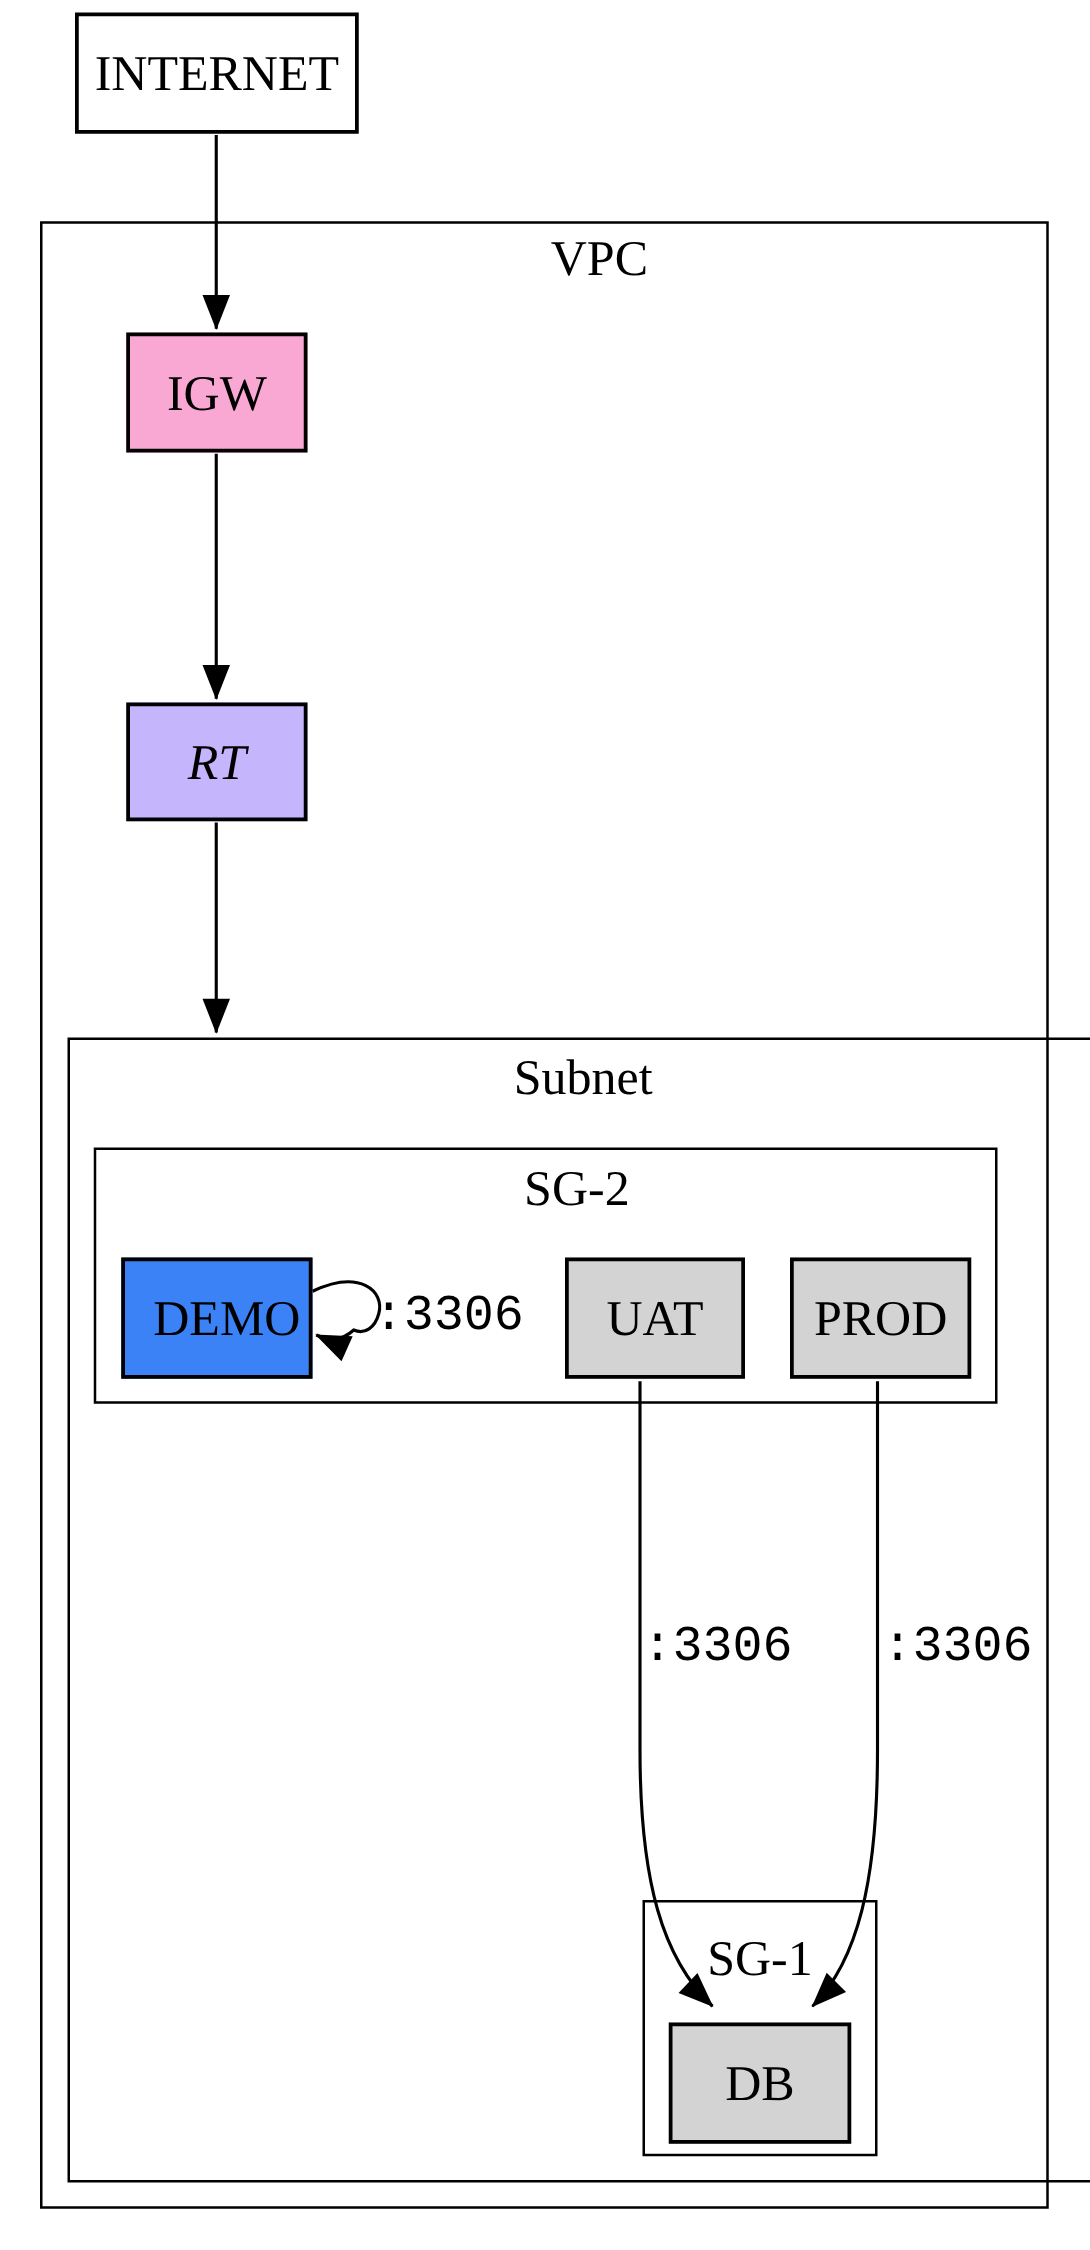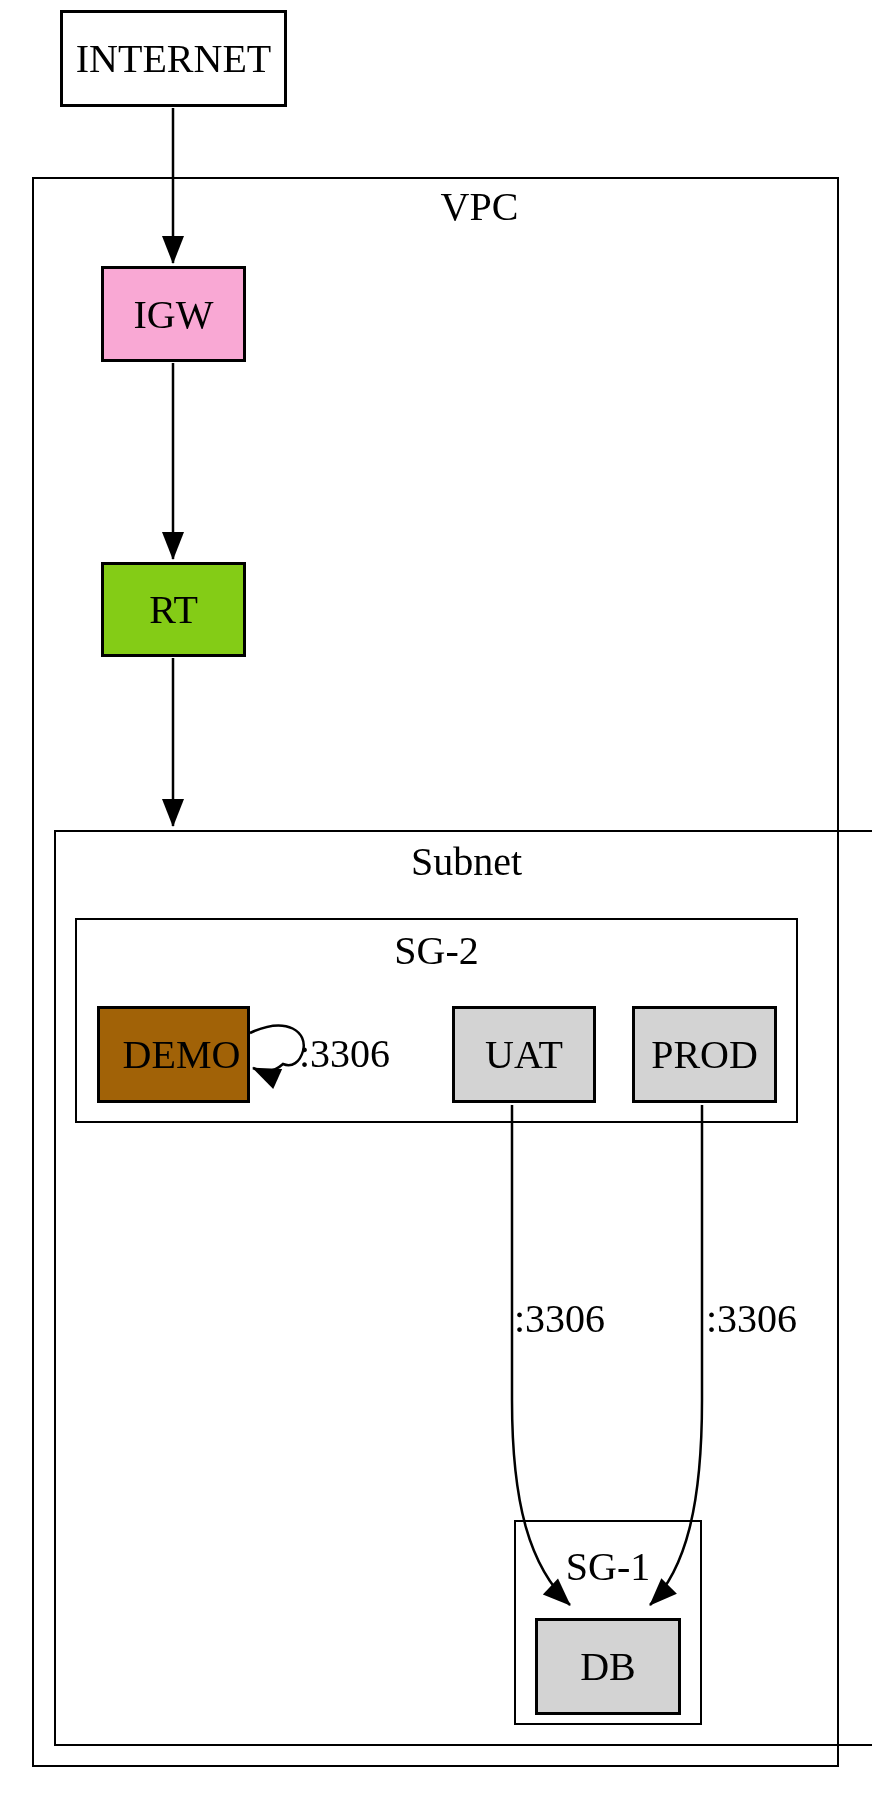--- a/index.html
+++ b/index.html
@@ -43,29 +43,30 @@
     left: 0;
     top: 0;
     width: 872px;
     height: 1800px;
   }
   .edge-label {
     position: absolute;
     font-size: 40px;
     line-height: 1;
     white-space: nowrap;
+    font-family: Liberation Mono, monospace;
   }
 
   
   #cluster-vpc    { left: 32px;  top: 177px;  width: 807px; height: 1590px; }
   #cluster-vpc    .cluster-label { top: 8px; padding-left: 44px; }
   #cluster-subnet { left: 54px;  top: 830px;  width: 825px; height: 916px; }
   #cluster-subnet .cluster-label { top: 10px; }
   #cluster-sg2    { left: 75px;  top: 918px;  width: 723px; height: 205px; }
-  #cluster-sg2    .cluster-label { top: 11px; }
+  #cluster-sg2    .cluster-label { top: 11px; padding-left: 25px; }
   #cluster-sg1    { left: 514px; top: 1520px; width: 188px; height: 205px; }
   #cluster-sg1    .cluster-label { top: 25px; }
 
   #node-internet { left: 60px;  top: 10px;   width: 227px; height: 97px; }
   #node-igw      { left: 101px; top: 266px;  width: 145px; height: 96px; }
   #node-rt       { left: 101px; top: 562px;  width: 145px; height: 95px; }
   #node-demo     { left: 97px;  top: 1006px; width: 153px; height: 97px; }
   #node-uat      { left: 452px; top: 1006px; width: 144px; height: 97px; }
   #node-prod     { left: 632px; top: 1006px; width: 145px; height: 97px; }
   #node-db       { left: 535px; top: 1607px; width: 146px; height: 97px; }
@@ -105,24 +106,24 @@
     <path d="M512,1105 L512,1400 C512,1505 530,1567 570,1605" fill="none" stroke="#000000" stroke-width="2.5" marker-end="url(#ah)"></path>
     <path d="M702,1105 L702,1400 C702,1505 686,1569 650,1605" fill="none" stroke="#000000" stroke-width="2.5" marker-end="url(#ah)"></path>
   </svg>
 
   <div class="node" id="node-internet" style="background-color: rgb(255, 255, 255);">
     <span>INTERNET</span>
   </div>
   <div class="node" id="node-igw" style="background-color: #f9a8d4;">
     <span>IGW</span>
   </div>
-  <div class="node" id="node-rt" style="background-color: #84cc16;">
+  <div class="node" id="node-rt" style="background-color: #c4b5fd; font-style: italic;">
     <span>RT</span>
   </div>
-  <div class="node" id="node-demo" style="background-color: #a16207; padding-left: 16px;">
+  <div class="node" id="node-demo" style="background-color: #3b82f6; padding-left: 16px;">
     <span>DEMO</span>
   </div>
   <div class="node" id="node-uat" style="background-color: rgb(211, 211, 211);">
     <span>UAT</span>
   </div>
   <div class="node" id="node-prod" style="background-color: rgb(211, 211, 211);">
     <span>PROD</span>
   </div>
   <div class="node" id="node-db" style="background-color: rgb(211, 211, 211); margin-top: 11px;">
     <span>DB</span>

